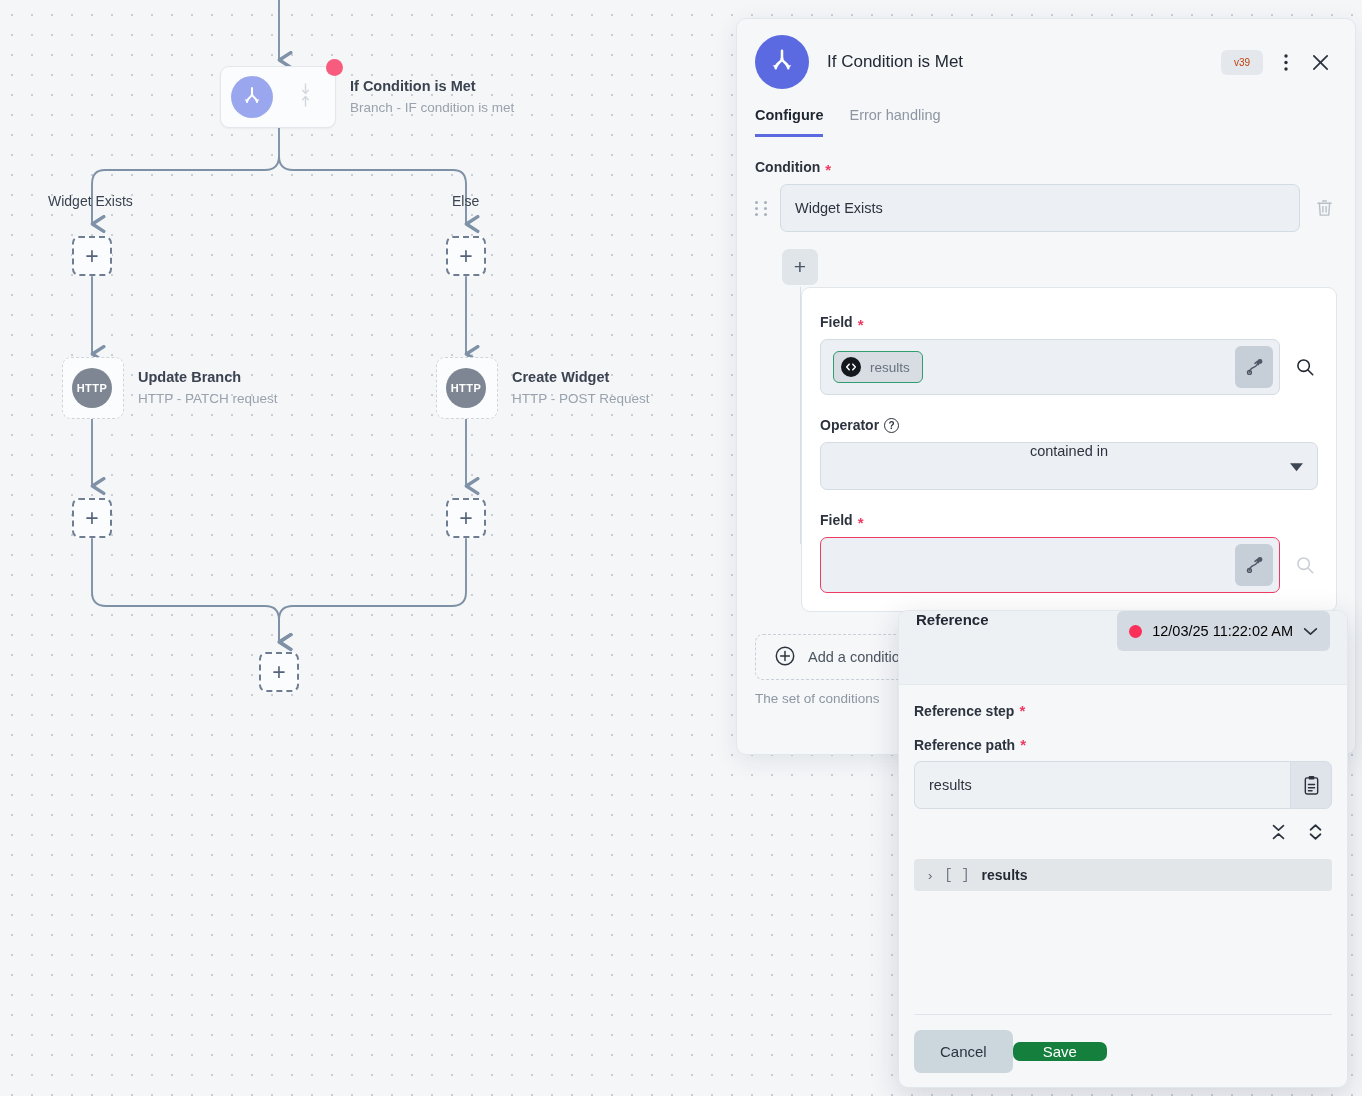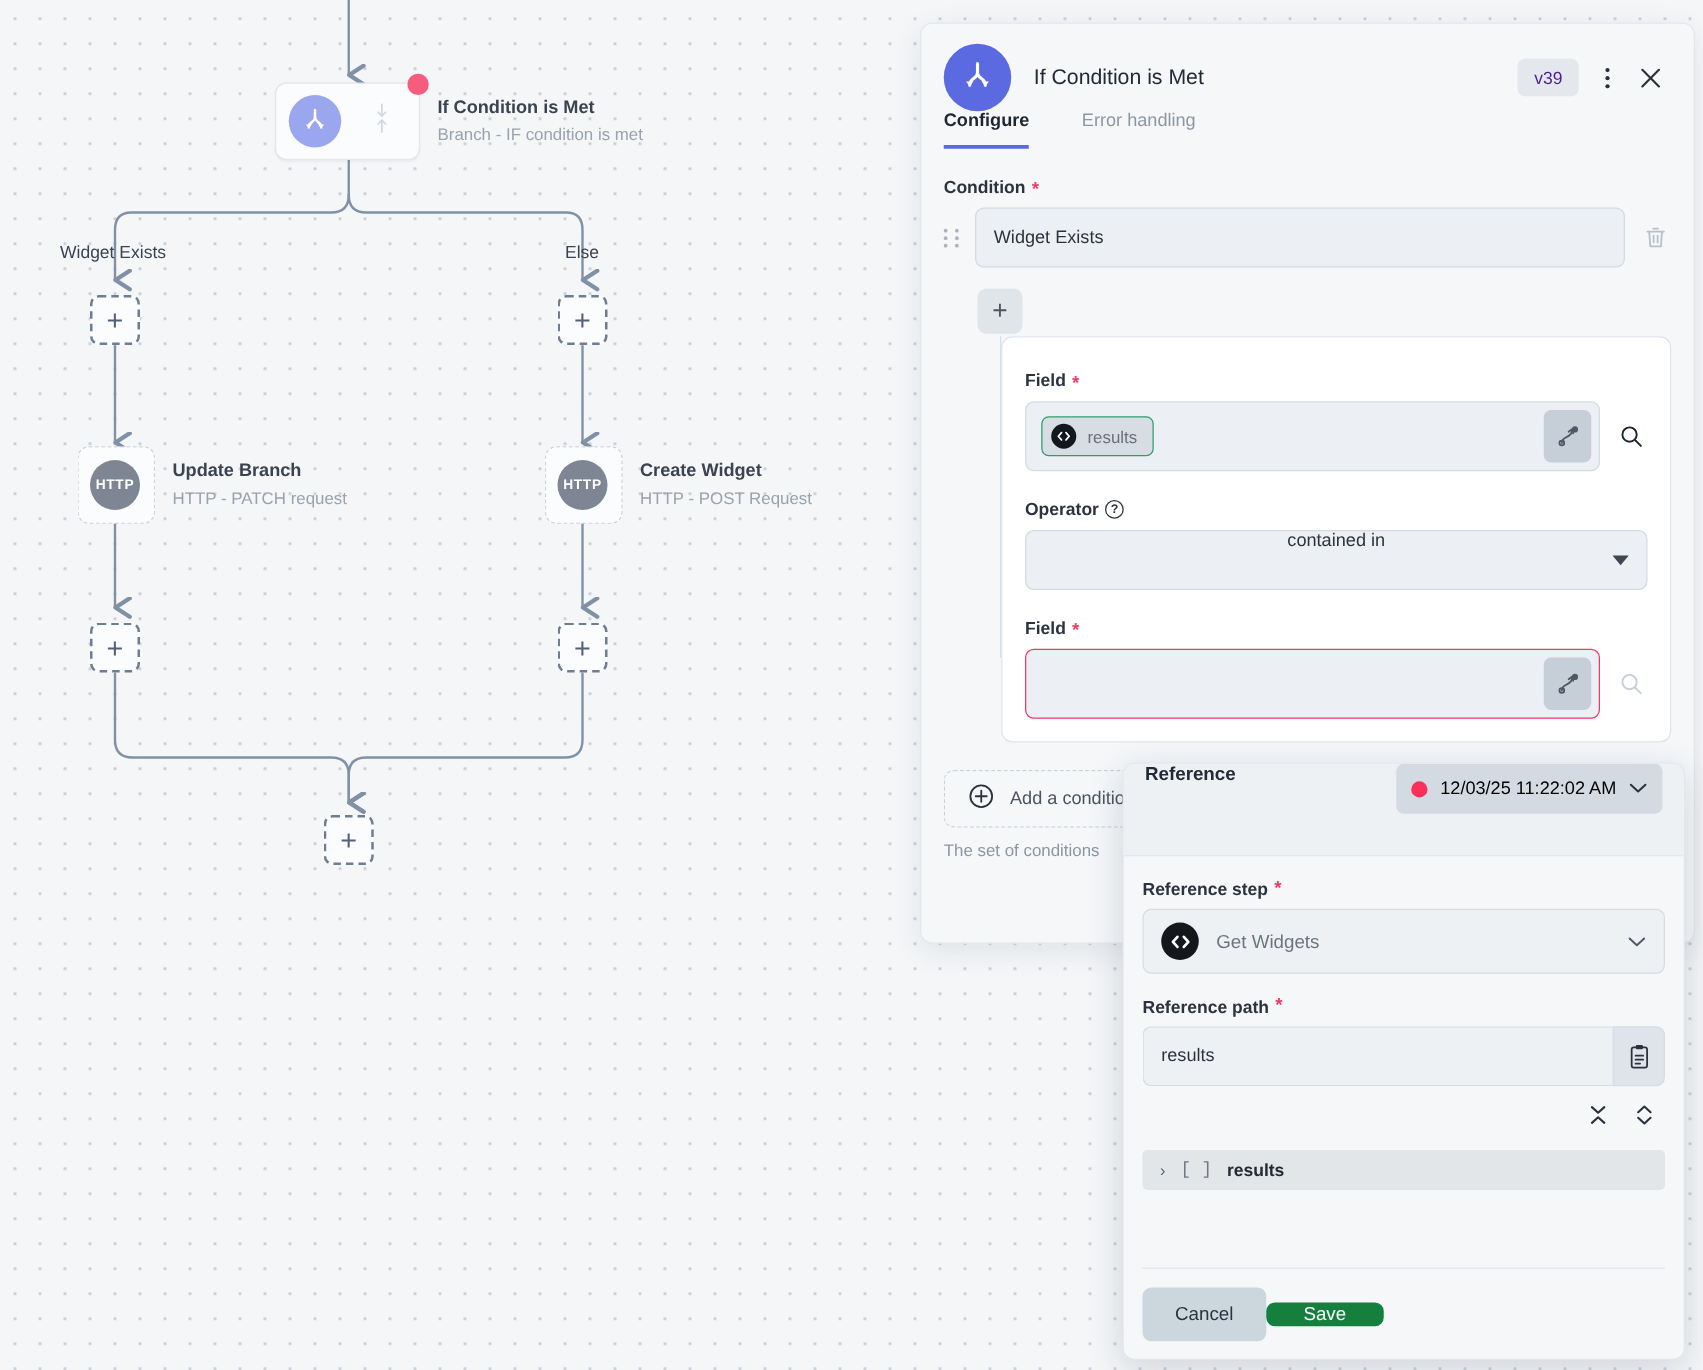--- a/index.html
+++ b/index.html
@@ -80,28 +80,28 @@
     display: flex; align-items: center;
     padding: 16px 18px 0 18px;
   }
   .panel-avatar {
     width: 54px; height: 54px; border-radius: 50%;
     background: #5b6ae0; display: flex; align-items: center; justify-content: center;
     flex: none;
   }
   .panel-title { font-size: 17px; color: #232a35; margin-left: 18px; flex: 1; }
   .version-badge {
-    background: #e4e8ed; color: #4c1d95; font-size: 14px;
+    background: #e4e8ed; color: #c2410c; font-size: 10px;
     border-radius: 6px; padding: 7px 13px; margin-right: 6px;
   }
   .icon-btn {
     width: 34px; height: 34px; display: flex; align-items: center; justify-content: center;
     color: #2a313c; cursor: pointer;
   }
-  .tabs { display: flex; padding: 0 18px; gap: 42px; }
+  .tabs { display: flex; padding: 0 18px; margin-top: 18px; gap: 26px; }
   .tab { font-size: 14.5px; color: #8d96a2; padding-bottom: 11px; cursor: pointer; }
   .tab.active { color: #1f2630; font-weight: 600; border-bottom: 3px solid #5b6ae0; }
   .panel-body { padding: 0 18px; position: relative; }
 
   .lbl { font-size: 14px; color: #2c333e; font-weight: 600; margin: 22px 0 9px 0; display: flex; align-items: flex-end; gap: 5px; }
   .req { color: #ef3b63; font-size: 15px; line-height: 10px; }
 
   .cond-row { display: flex; align-items: center; gap: 11px; }
   .drag-dots { width: 14px; display: grid; grid-template-columns: 1fr 1fr; gap: 3px 4px; flex: none; }
   .drag-dots i { width: 3px; height: 3px; background: #a9b2bd; border-radius: 50%; display: block; }
@@ -494,34 +494,20 @@
         </span>
       </div>
     </div>
 
     <div class="ref-body">
 
       <div class="rlbl">
         <span>Reference step</span>
         <span class="req">*</span>
       </div>
-      <div class="step-select">
-        <span class="step-ic">
-          <svg width="17" height="17" viewBox="0 0 16 16" fill="none" stroke="#fff" stroke-width="2" stroke-linecap="round" stroke-linejoin="round">
-            <path d="M5.6 4.2 L2.2 8 L5.6 11.8"></path>
-              <path d="M10.4 4.2 L13.8 8 L10.4 11.8"></path>
-          </svg>
-        </span>
-        <span>Get Widgets</span>
-        <span class="caret">
-          <svg width="15" height="9" viewBox="0 0 16 10" fill="none" stroke="#4f5866" stroke-width="1.7" stroke-linecap="round" stroke-linejoin="round">
-              <path d="M1.5 2 L8 8 L14.5 2"></path>
-            </svg>
-        </span>
-      </div>
 
       <div class="rlbl">
         <span>Reference path</span>
         <span class="req">*</span>
       </div>
       <div class="path-row">
         <div class="path-input">
           <span>results</span>
         </div>
         <div class="path-copy">

